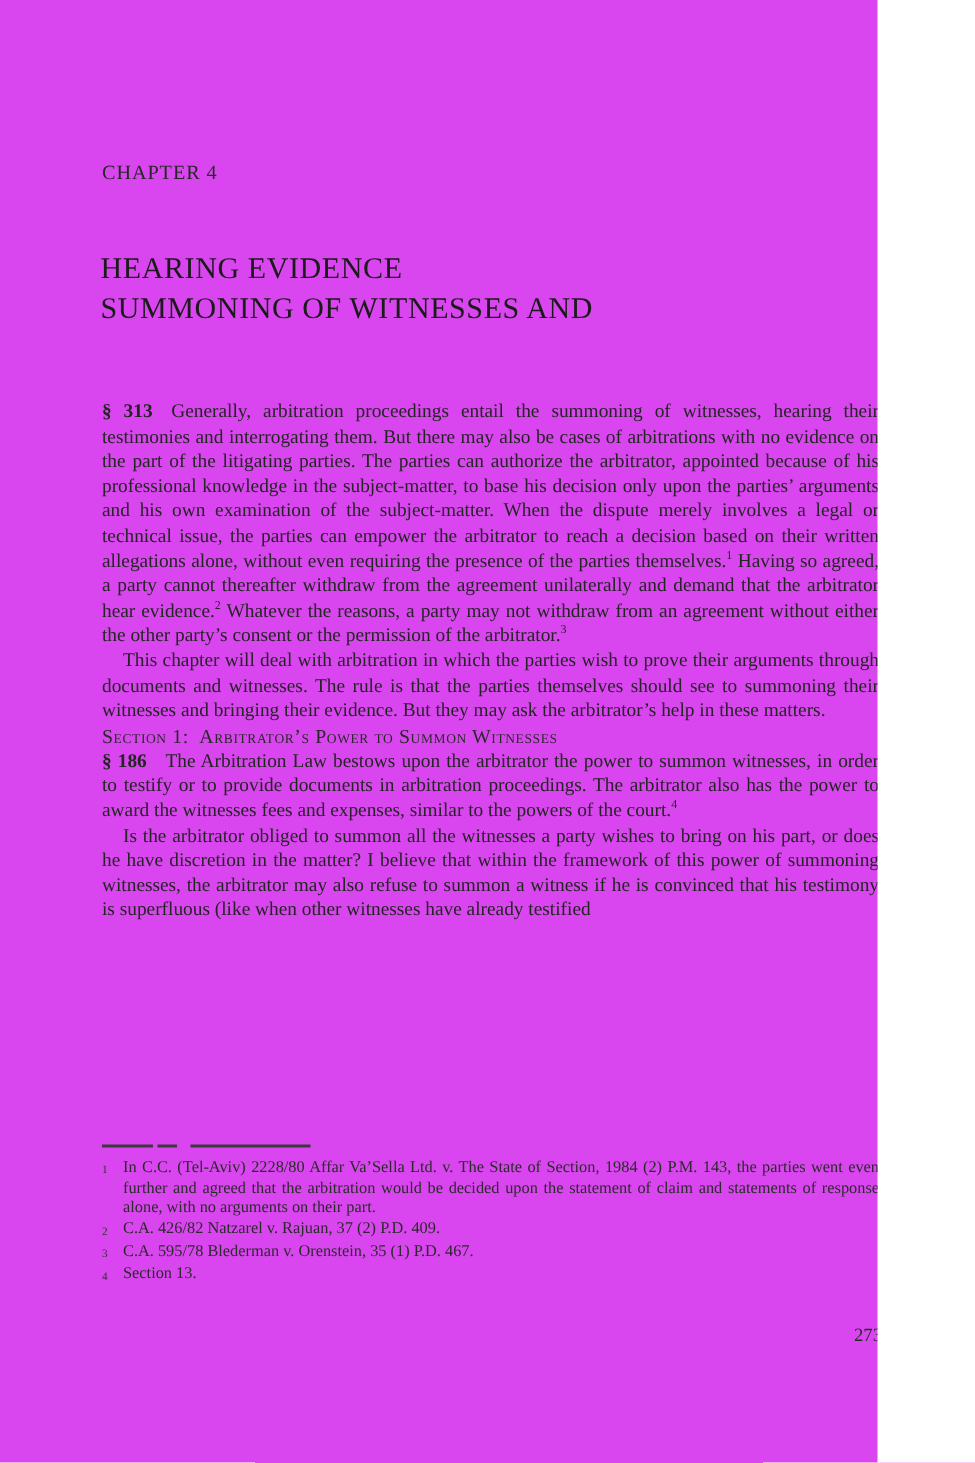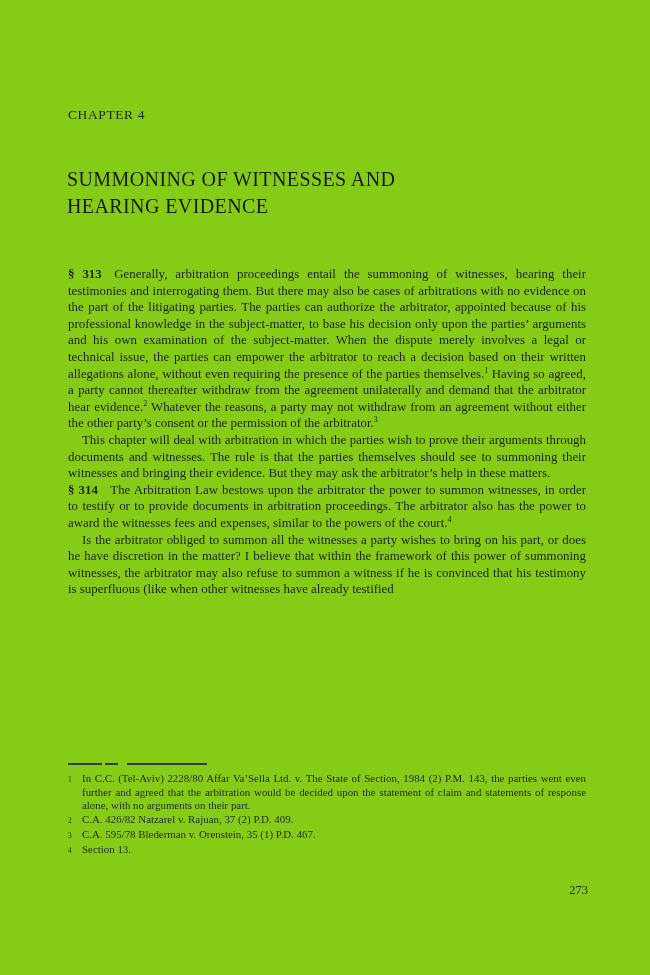--- a/index.html
+++ b/index.html
@@ -1,20 +1,20 @@
 <!DOCTYPE html>
 <html><head>
 <meta charset="utf-8">
 <style>
   html, body { margin: 0; padding: 0; background: #ffffff; }
   .page {
     position: relative;
-    width: 650px;
+    width: 585px;
     height: 975px;
-    background: #84cc16;
+    background: #d946ef;
     font-family: "Liberation Serif", "DejaVu Serif", serif;
     color: #222222;
     overflow: hidden;
   }
   .chapter-label {
     position: absolute;
     left: 68px;
     top: 107px;
     font-size: 13.5px;
     letter-spacing: 0.6px;
@@ -99,28 +99,29 @@
   }
 </style>
 </head>
 <body>
 
 <div class="page">
 
   <div class="chapter-label">CHAPTER 4</div>
 
   <div class="doc-title">
+    <div>HEARING EVIDENCE</div>
     <div>SUMMONING OF WITNESSES AND</div>
-    <div>HEARING EVIDENCE</div>
   </div>
 
   <div class="body-text">
     <p><span class="run-b">§ 313</span><span> Generally, arbitration proceedings entail the summoning of witnesses, hearing their testimonies and interrogating them. But there may also be cases of arbitrations with no evidence on the part of the litigating parties. The parties can authorize the arbitrator, appointed because of his professional knowledge in the subject-matter, to base his decision only upon the parties’ arguments and his own examination of the subject-matter. When the dispute merely involves a legal or technical issue, the parties can empower the arbitrator to reach a decision based on their written allegations alone, without even requiring the presence of the parties themselves.</span><span class="run-sup">1</span><span> Having so agreed, a party cannot thereafter withdraw from the agreement unilaterally and demand that the arbitrator hear evidence.</span><span class="run-sup">2</span><span> Whatever the reasons, a party may not withdraw from an agreement without either the other party’s consent or the permission of the arbitrator.</span><span class="run-sup">3</span></p>
     <p class="p-indent"><span>This chapter will deal with arbitration in which the parties wish to prove their arguments through documents and witnesses. The rule is that the parties themselves should see to summoning their witnesses and bringing their evidence. But they may ask the arbitrator’s help in these matters.</span></p>
-    <p><span class="run-b">§ 314</span><span> The Arbitration Law bestows upon the arbitrator the power to summon witnesses, in order to testify or to provide documents in arbitration proceedings. The arbitrator also has the power to award the witnesses fees and expenses, similar to the powers of the court.</span><span class="run-sup">4</span></p>
+    <p class="section-heading"><span class="run-sc">Section 1: Arbitrator’s Power to Summon Witnesses</span></p>
+    <p><span class="run-b">§ 186</span><span> The Arbitration Law bestows upon the arbitrator the power to summon witnesses, in order to testify or to provide documents in arbitration proceedings. The arbitrator also has the power to award the witnesses fees and expenses, similar to the powers of the court.</span><span class="run-sup">4</span></p>
     <p class="p-indent"><span>Is the arbitrator obliged to summon </span><span class="run-i">all</span><span> the witnesses a party wishes to bring on his part, or does he have discretion in the matter? I believe that within the framework of this power of summoning witnesses, the arbitrator may also </span><span class="run-i">refuse</span><span> to summon a witness if he is convinced that his testimony is superfluous (like when other witnesses have already testified</span></p>
   </div>
 
   <div class="footnote-rule">
     <span class="seg seg1"></span><span class="seg seg2"></span><span class="seg seg3"></span>
   </div>
 
   <div class="footnotes">
     <div class="footnote">
       <span class="fn-marker">1</span>

